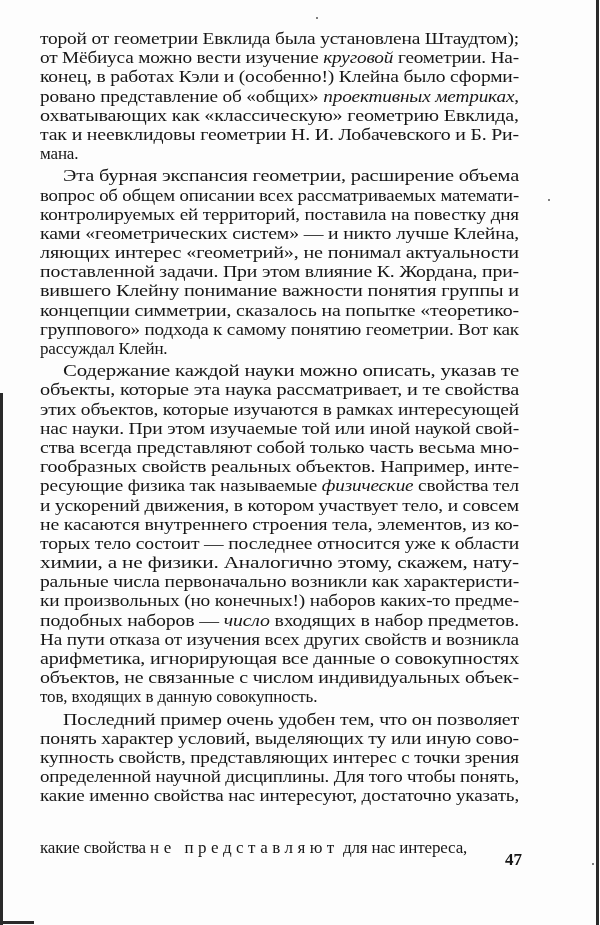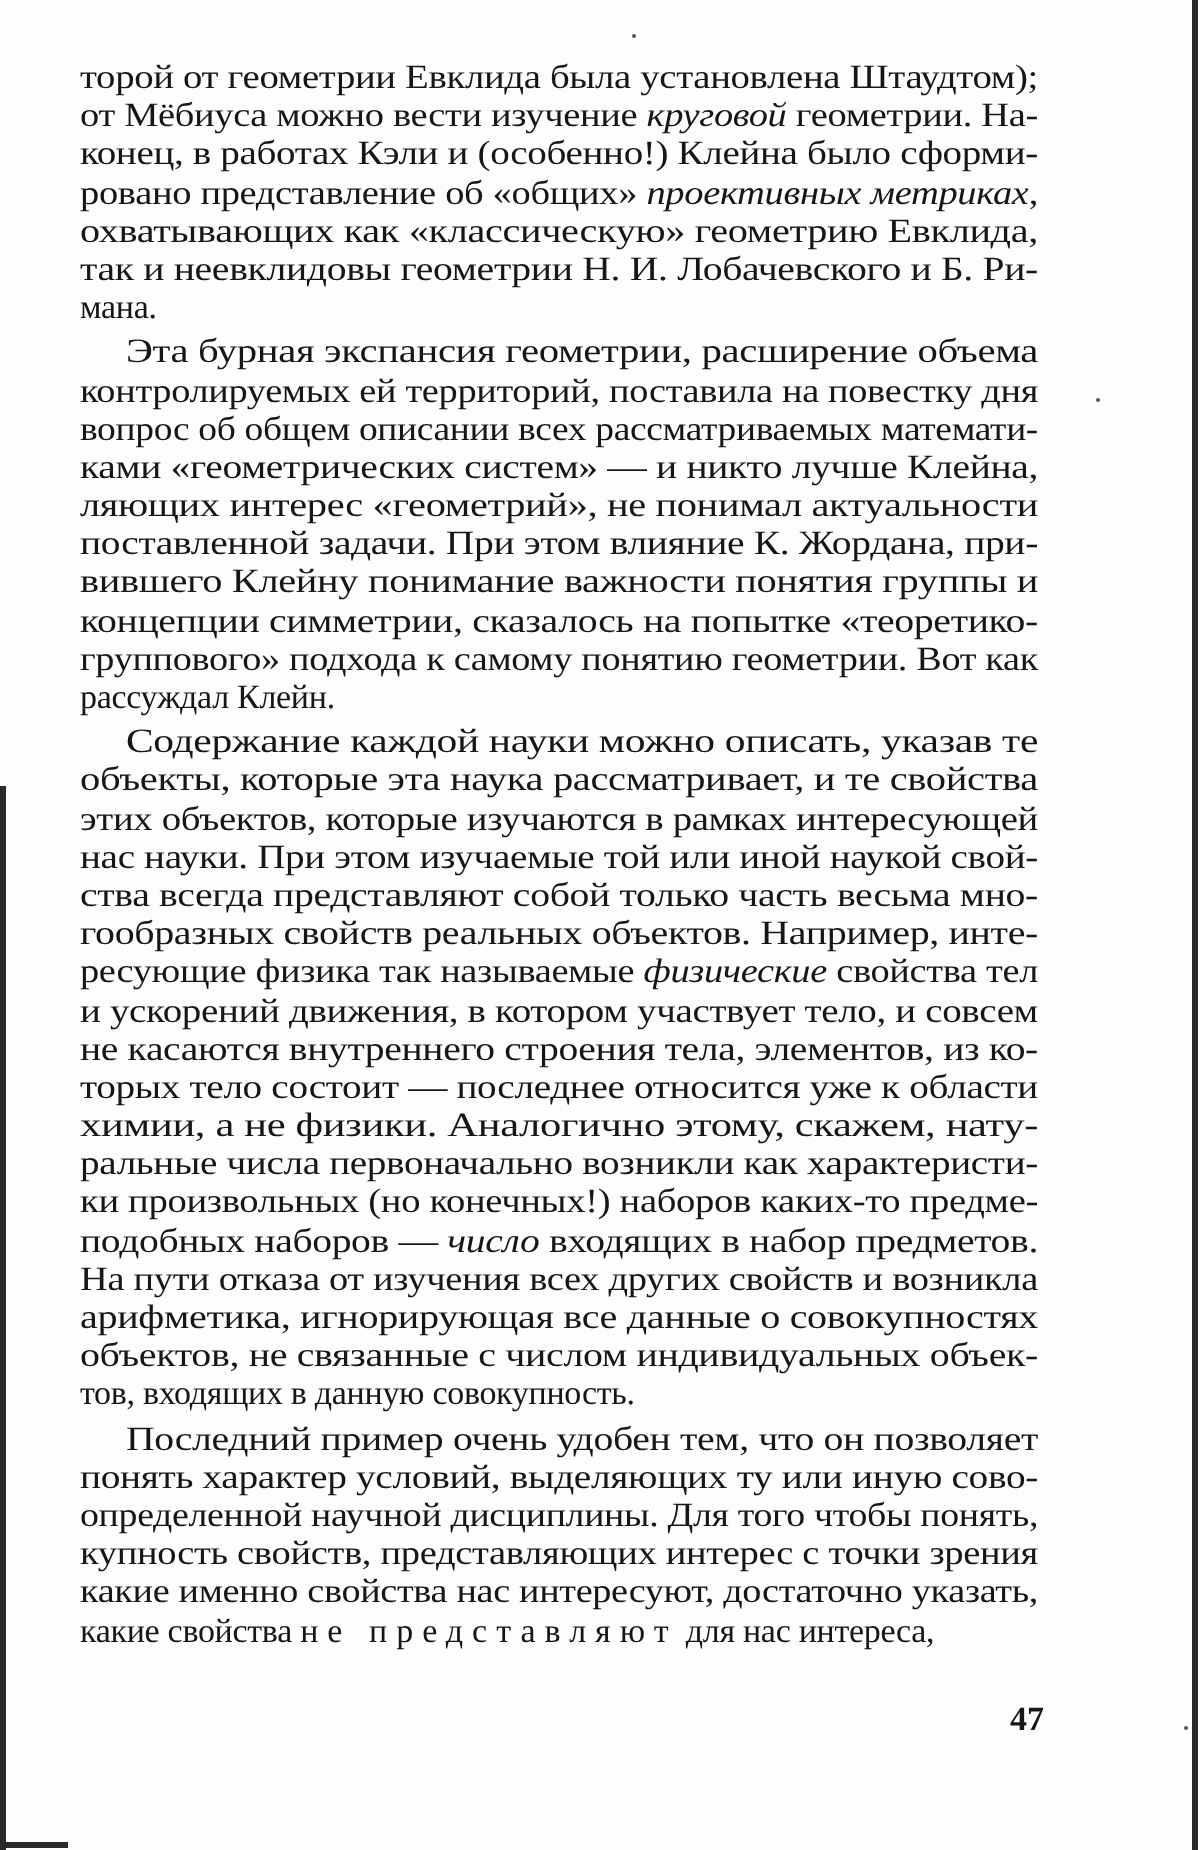--- a/index.html
+++ b/index.html
@@ -103,22 +103,22 @@
         <div class="line"><span style="display: inline-block; white-space: nowrap; transform-origin: left center; transform: scaleX(1.1316);"><span>от Мёбиуса можно вести изучение </span><span class="it">круговой</span><span> геометрии. На-</span></span></div>
         <div class="line"><span style="display: inline-block; white-space: nowrap; transform-origin: left center; transform: scaleX(1.1489);"><span>конец, в работах Кэли и (особенно!) Клейна было сформи-</span></span></div>
         <div class="line"><span style="display: inline-block; white-space: nowrap; transform-origin: left center; transform: scaleX(1.1328);"><span>ровано представление об «общих» </span><span class="it">проективных метриках</span><span>,</span></span></div>
         <div class="line"><span style="display: inline-block; white-space: nowrap; transform-origin: left center; transform: scaleX(1.184);"><span>охватывающих как «классическую» геометрию Евклида,</span></span></div>
         <div class="line"><span style="display: inline-block; white-space: nowrap; transform-origin: left center; transform: scaleX(1.1674);"><span>так и неевклидовы геометрии Н. И. Лобачевского и Б. Ри-</span></span></div>
         <div class="line last"><span style="display: inline-block; white-space: nowrap;"><span>мана.</span></span></div>
       </div>
       <div class="para-gap"></div>
       <div>
         <div class="line indent"><span style="display: inline-block; white-space: nowrap; transform-origin: left center; transform: scaleX(1.1974);"><span>Эта бурная экспансия геометрии, расширение объема</span></span></div>
+        <div class="line"><span style="display: inline-block; white-space: nowrap; transform-origin: left center; transform: scaleX(1.1023);"><span>вопрос об общем описании всех рассматриваемых математи-</span></span></div>
         <div class="line"><span style="display: inline-block; white-space: nowrap; transform-origin: left center; transform: scaleX(1.1284);"><span>контролируемых ей территорий, поставила на повестку дня</span></span></div>
-        <div class="line"><span style="display: inline-block; white-space: nowrap; transform-origin: left center; transform: scaleX(1.1023);"><span>вопрос об общем описании всех рассматриваемых математи-</span></span></div>
         <div class="line"><span style="display: inline-block; white-space: nowrap; transform-origin: left center; transform: scaleX(1.1633);"><span>ками «геометрических систем» — и никто лучше Клейна,</span></span></div>
         <div class="line"><span style="display: inline-block; white-space: nowrap; transform-origin: left center; transform: scaleX(1.188);"><span>ляющих интерес «геометрий», не понимал актуальности</span></span></div>
         <div class="line"><span style="display: inline-block; white-space: nowrap; transform-origin: left center; transform: scaleX(1.1622);"><span>поставленной задачи. При этом влияние К. Жордана, при-</span></span></div>
         <div class="line"><span style="display: inline-block; white-space: nowrap; transform-origin: left center; transform: scaleX(1.1882);"><span>вившего Клейну понимание важности понятия группы и</span></span></div>
         <div class="line"><span style="display: inline-block; white-space: nowrap; transform-origin: left center; transform: scaleX(1.1697);"><span>концепции симметрии, сказалось на попытке «теоретико-</span></span></div>
         <div class="line"><span style="display: inline-block; white-space: nowrap; transform-origin: left center; transform: scaleX(1.1259);"><span>группового» подхода к самому понятию геометрии. Вот как</span></span></div>
         <div class="line last"><span style="display: inline-block; white-space: nowrap;"><span>рассуждал Клейн.</span></span></div>
       </div>
       <div class="para-gap"></div>
       <div>
@@ -138,21 +138,21 @@
         <div class="line"><span style="display: inline-block; white-space: nowrap; transform-origin: left center; transform: scaleX(1.1648);"><span>подобных наборов — </span><span class="it">число</span><span> входящих в набор предметов.</span></span></div>
         <div class="line"><span style="display: inline-block; white-space: nowrap; transform-origin: left center; transform: scaleX(1.1318);"><span>На пути отказа от изучения всех других свойств и возникла</span></span></div>
         <div class="line"><span style="display: inline-block; white-space: nowrap; transform-origin: left center; transform: scaleX(1.1803);"><span>арифметика, игнорирующая все данные о совокупностях</span></span></div>
         <div class="line"><span style="display: inline-block; white-space: nowrap; transform-origin: left center; transform: scaleX(1.1742);"><span>объектов, не связанные с числом индивидуальных объек-</span></span></div>
         <div class="line last"><span style="display: inline-block; white-space: nowrap;"><span>тов, входящих в данную совокупность.</span></span></div>
       </div>
       <div class="para-gap"></div>
       <div>
         <div class="line indent"><span style="display: inline-block; white-space: nowrap; transform-origin: left center; transform: scaleX(1.1682);"><span>Последний пример очень удобен тем, что он позволяет</span></span></div>
         <div class="line"><span style="display: inline-block; white-space: nowrap; transform-origin: left center; transform: scaleX(1.1581);"><span>понять характер условий, выделяющих ту или иную сово-</span></span></div>
+        <div class="line"><span style="display: inline-block; white-space: nowrap; transform-origin: left center; transform: scaleX(1.134);"><span>купность свойств, представляющих интерес с точки зрения</span></span></div>
         <div class="line"><span style="display: inline-block; white-space: nowrap; transform-origin: left center; transform: scaleX(1.1138);"><span>определенной научной дисциплины. Для того чтобы понять,</span></span></div>
-        <div class="line"><span style="display: inline-block; white-space: nowrap; transform-origin: left center; transform: scaleX(1.134);"><span>купность свойств, представляющих интерес с точки зрения</span></span></div>
         <div class="line"><span style="display: inline-block; white-space: nowrap; transform-origin: left center; transform: scaleX(1.1245);"><span>какие именно свойства нас интересуют, достаточно указать,</span></span></div>
-        <div class="line last"><span style="display: inline-block; white-space: nowrap;"><span>какие свойства </span><span class="spaced">не представляют</span><span> для нас интереса,</span></span></div>
+        <div class="line last"><span style="display: inline-block; white-space: nowrap; margin-top: 32px;"><span>какие свойства </span><span class="spaced">не представляют</span><span> для нас интереса,</span></span></div>
       </div>
     </div>
 
   <div class="page-number">47</div>
 </div>
 
 </body></html>

